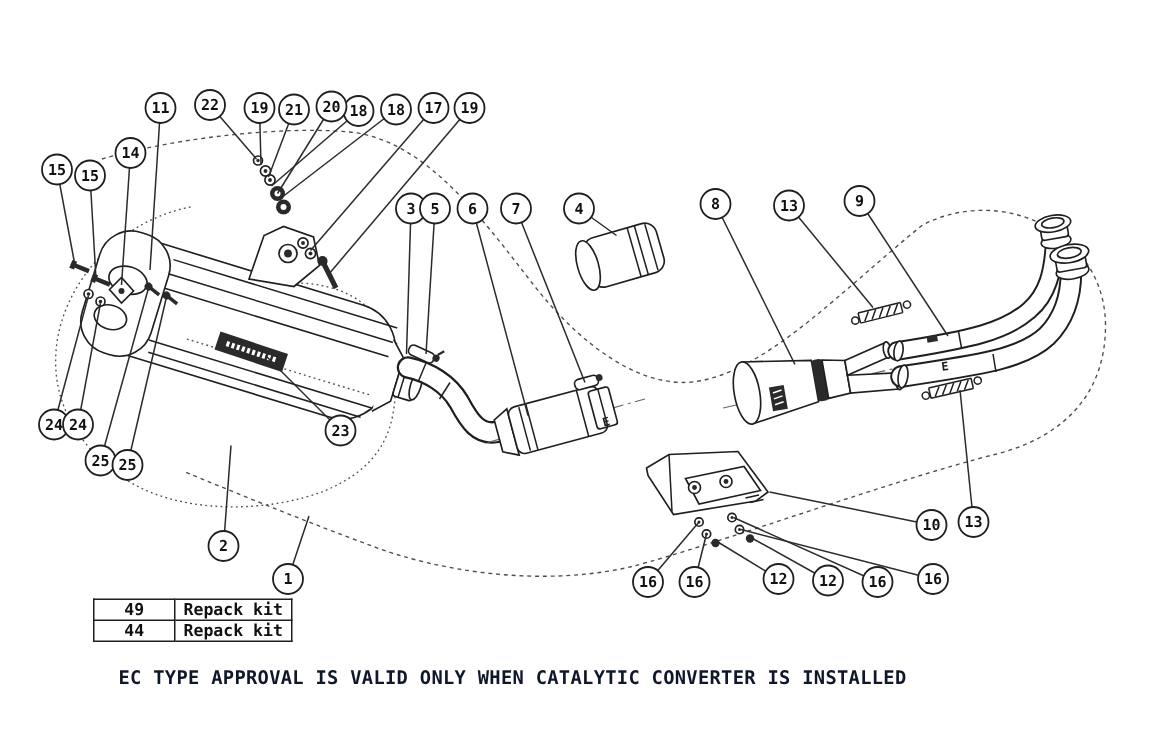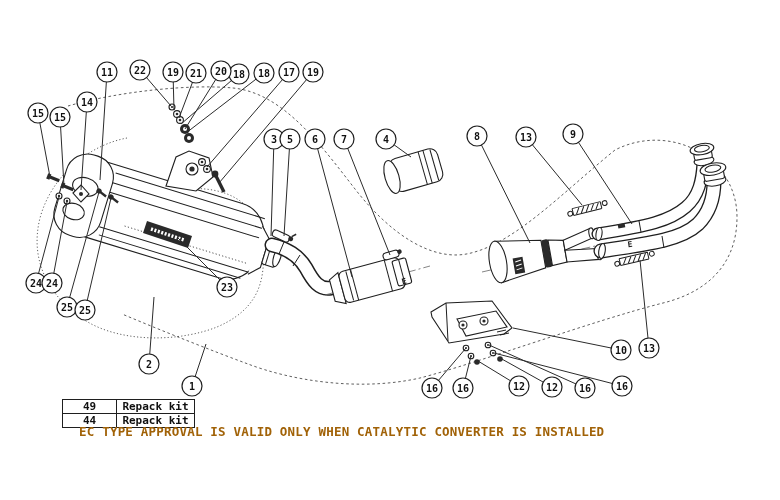--- a/index.html
+++ b/index.html
@@ -21,22 +21,22 @@
   .balloon{fill:#fff;stroke:#1f1f1f;stroke-width:1.2;}
   .balloon-num{font:bold 10px "DejaVu Sans Mono",monospace;fill:#111;text-anchor:middle;}
   .emark{font:bold 8px "DejaVu Sans Mono",monospace;fill:#1f1f1f;text-anchor:middle;}
   
   #kit-table{position:absolute;left:62px;top:399px;border-collapse:collapse;}
   #kit-table td{border:1px solid #1f1f1f;font:bold 11px "DejaVu Sans Mono",monospace;
                 color:#111;text-align:center;padding:0;height:13px;}
   #kit-table td.num{width:53px;}
   #kit-table td.lbl{width:77px;margin-left:29px;}
   
-  #ec-note{position:absolute;left:79px;top:424px;font:bold 12.5px "DejaVu Sans Mono",monospace;
-           color:#a16207;white-space:nowrap;letter-spacing:0.2px;}
+  #ec-note{position:absolute;left:79px;top:444px;font:bold 12.5px "DejaVu Sans Mono",monospace;
+           color:#0f172a;white-space:nowrap;letter-spacing:0.2px;}
 </style>
 </head>
 <body>
 
 <div id="stage">
 
   <svg id="art" width="780" height="500" viewBox="0 0 780 500" xmlns="http://www.w3.org/2000/svg">
 
     <g>
       <path class="dash" d="M 68,106 C 120,91 192,84 233,88 C 283,93 320,144 355,189

